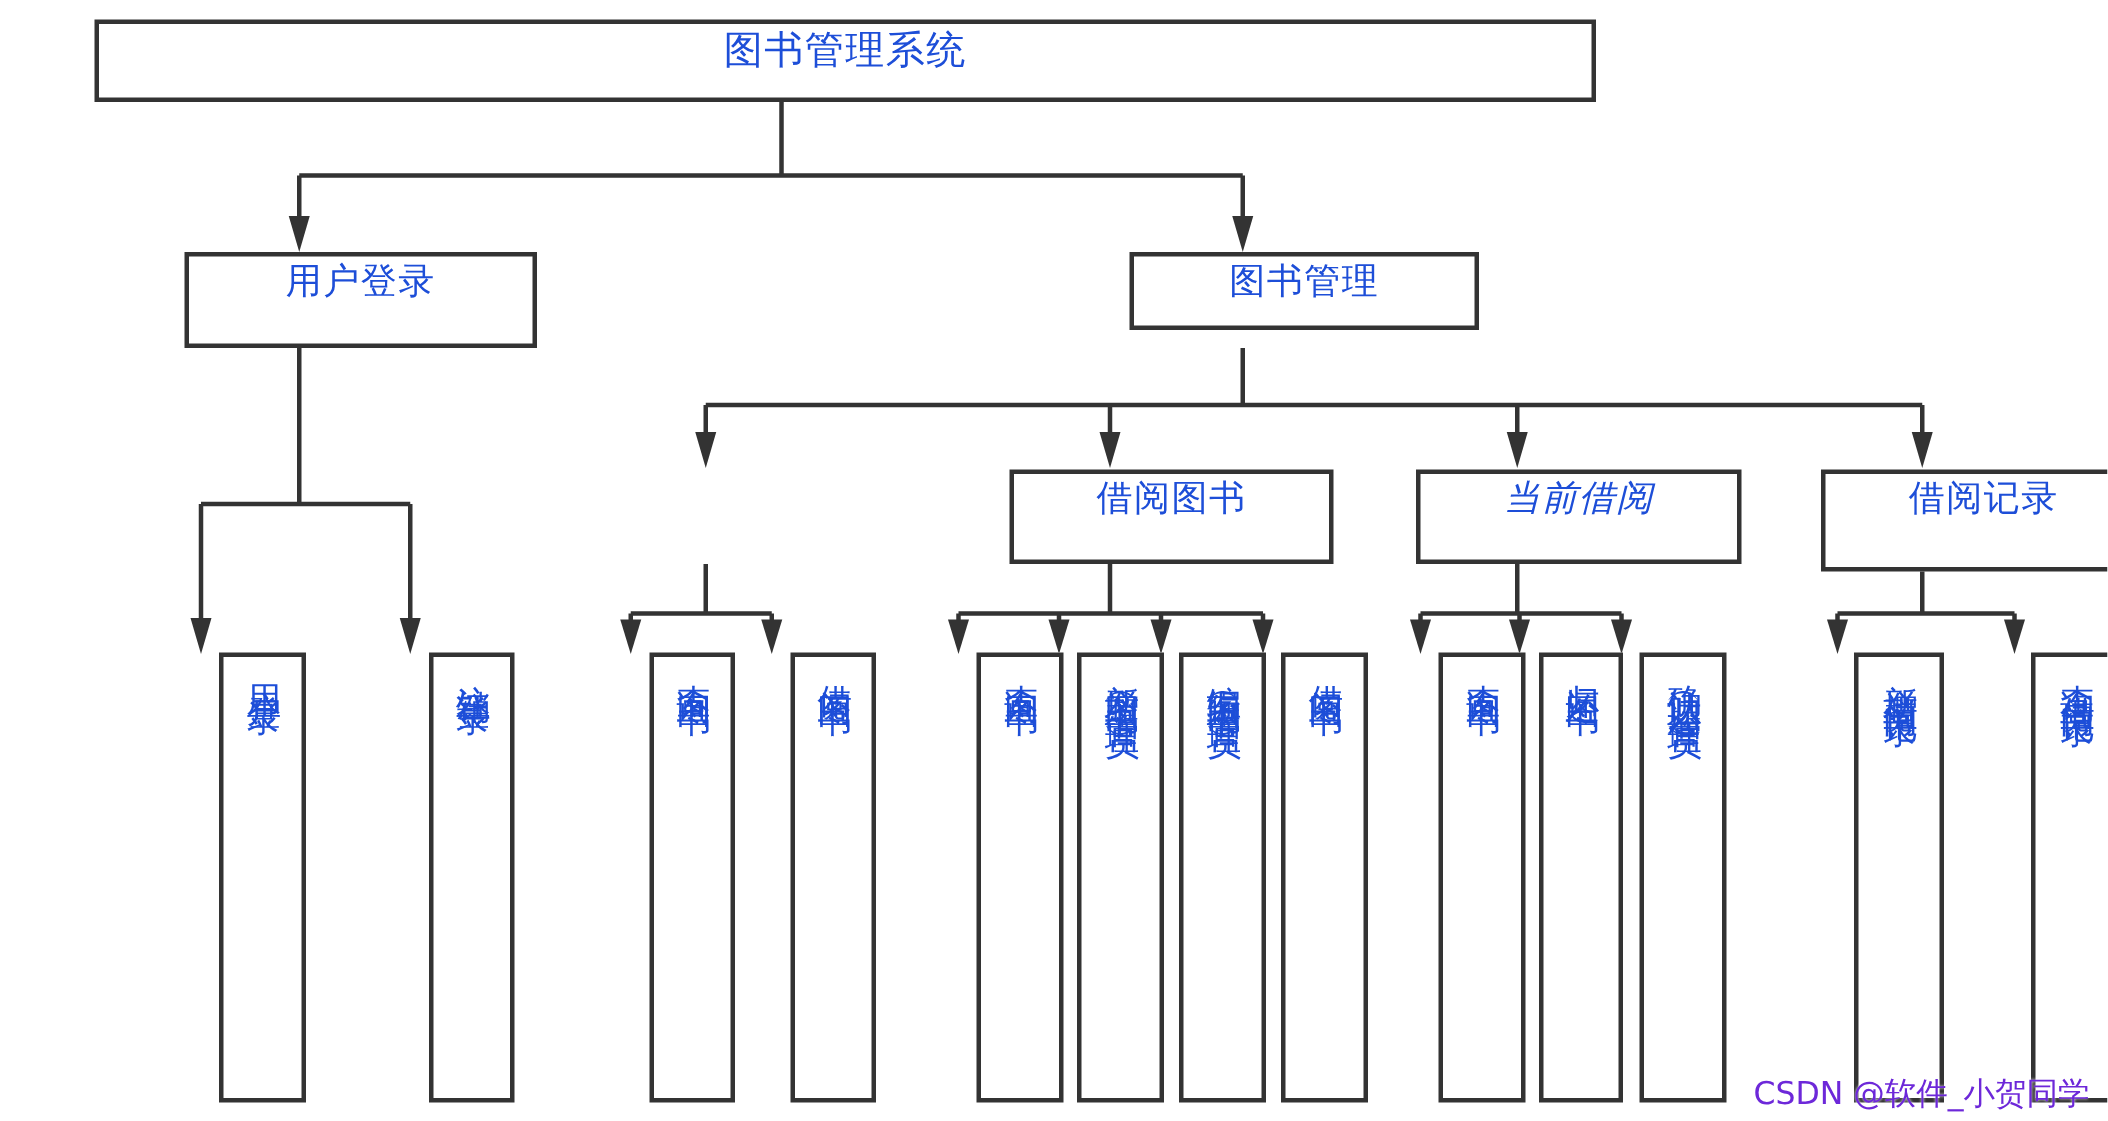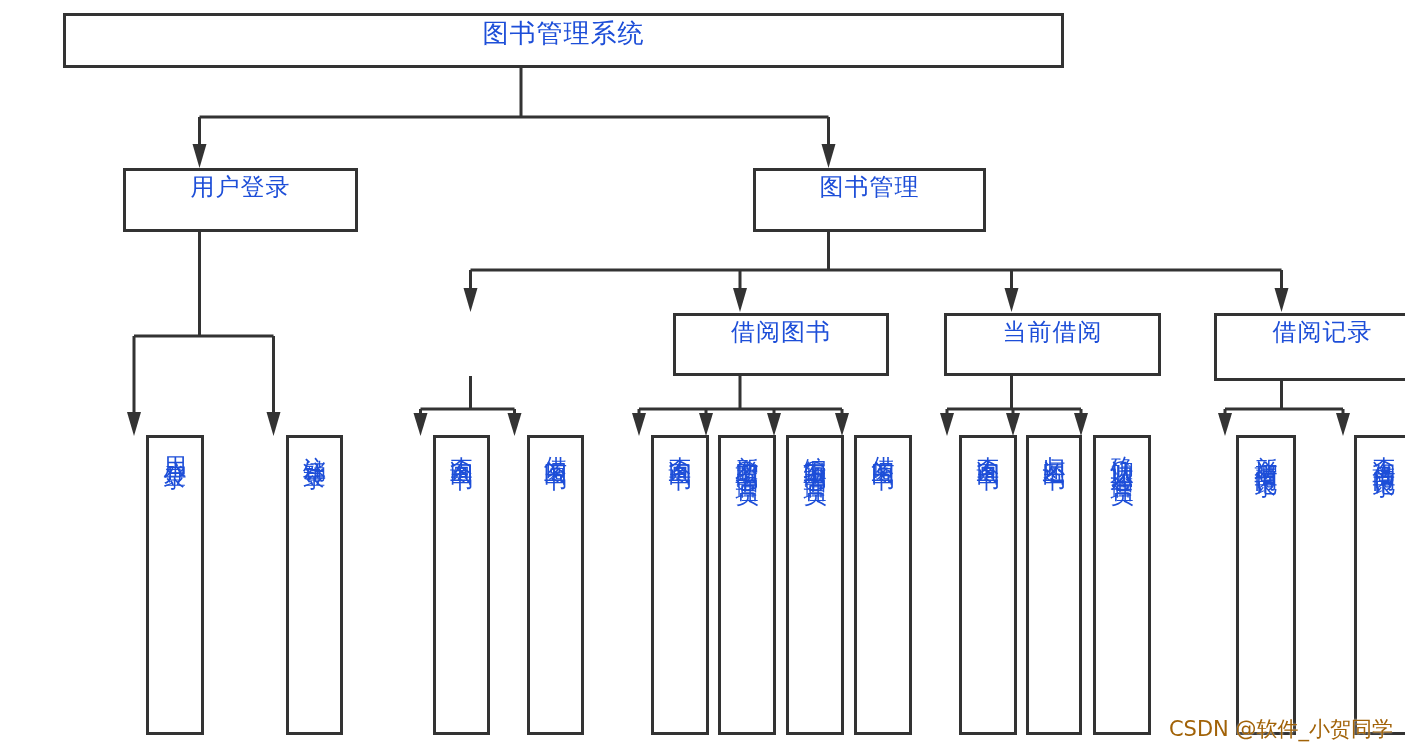--- a/index.html
+++ b/index.html
@@ -52,21 +52,21 @@
     letter-spacing: 4px;
     line-height: 1;
     white-space: nowrap;
   }
   .watermark {
     position: absolute;
     right: 12px;
     bottom: 7px;
     font-size: 21px;
     line-height: 22px;
-    color: #a16207;
+    color: #6d28d9;
     text-shadow: 0 0 2px #ffffff;
     white-space: nowrap;
     pointer-events: none;
   }
 </style>
 </head>
 <body>
 
 <div class="stage">
 
@@ -117,28 +117,28 @@
     </g>
   </svg>
 
   <div class="box hbox root" style="left:22px; top:13px; width:1001px; height:55px;">
     <span>图书管理系统</span>
   </div>
 
   <div class="box hbox" style="left:82px; top:168px; width:235px; height:64px;">
     <span>用户登录</span>
   </div>
-  <div class="box hbox" style="left:712px; top:168px; width:233px; height:64px;">
+  <div class="box hbox" style="left:712px; top:168px; width:233px; height:52px;">
     <span>图书管理</span>
   </div>
 
   <div class="box hbox" style="left:632px; top:313px; width:216px; height:63px;">
     <span>借阅图书</span>
   </div>
-  <div class="box hbox" style="left:903px; top:313px; width:217px; height:63px;">
+  <div class="box hbox" style="left:903px; top:313px; width:217px; height:63px;font-style:italic;">
     <span>当前借阅</span>
   </div>
   <div class="box hbox" style="left:1173px; top:313px; width:217px; height:68px;">
     <span>借阅记录</span>
   </div>
 
   <div class="box leaf" style="left:105px; width:58px;">
     <span>用户登录</span>
   </div>
   <div class="box leaf" style="left:245px; width:57px;">

